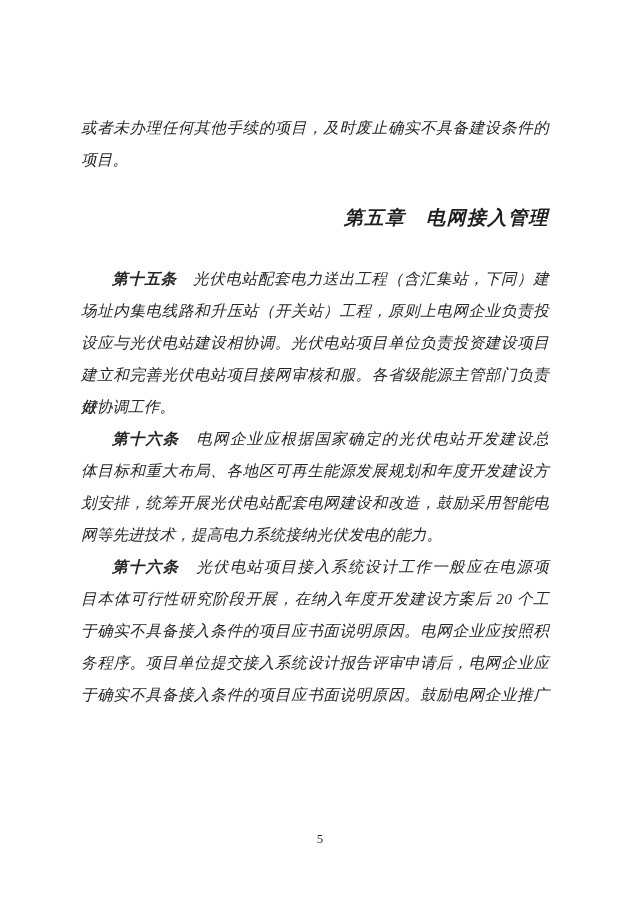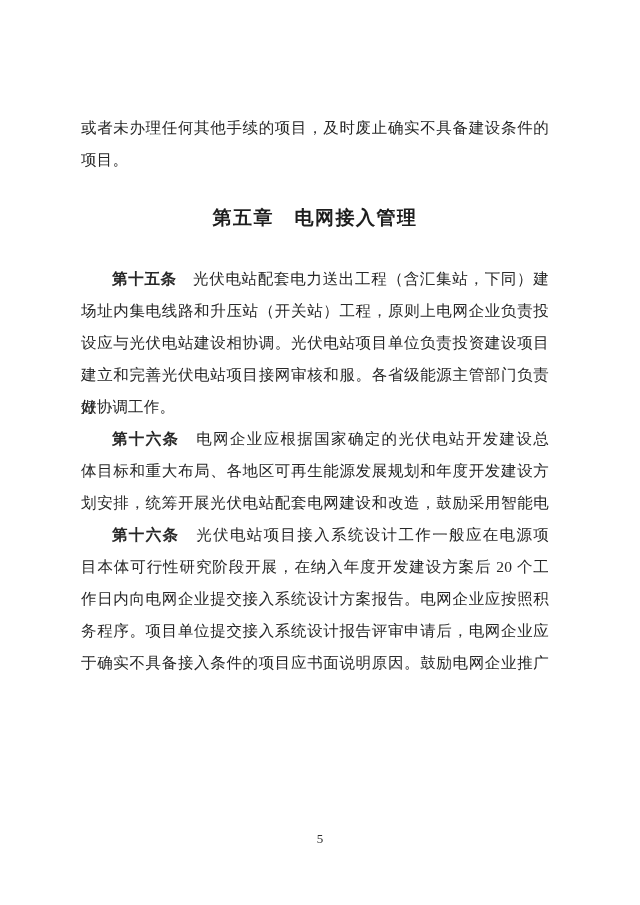--- a/index.html
+++ b/index.html
@@ -14,20 +14,21 @@
     background: #ffffff;
     overflow: hidden;
     font-family: "Liberation Serif", serif;
     color: #272727;
   }
   .doc-body {
     position: absolute;
     left: 81px;
     top: 112px;
     width: 468px;
+    font-style: italic;
   }
   .paragraph {
     margin: 0;
   }
   .line {
     font-size: 15.5px;
     line-height: 32px;
     height: 32px;
     text-align: justify;
     text-align-last: left;
@@ -42,21 +43,21 @@
   .article-no {
     font-weight: bold;
   }
   .chapter-heading {
     font-family: "Liberation Sans", sans-serif;
     font-weight: bold;
     font-size: 19px;
     line-height: 32px;
     height: 32px;
     margin: 26px 0 29px 0;
-    text-align: center;
+    text-align: right;
     letter-spacing: 1.5px;
     color: #1e1e1e;
   }
   .page-number {
     position: absolute;
     left: 0;
     right: 0;
     top: 831px;
     text-align: center;
     font-size: 13px;
@@ -77,23 +78,24 @@
         <div class="line fill indent"><span class="article-no">第十五条</span>　光伏电站配套电力送出工程（含汇集站，下同）建</div>
         <div class="line fill">场址内集电线路和升压站（开关站）工程，原则上电网企业负责投</div>
         <div class="line fill">设应与光伏电站建设相协调。光伏电站项目单位负责投资建设项目</div>
         <div class="line fill">建立和完善光伏电站项目接网审核和服。各省级能源主管部门负责做</div>
         <div class="line">好协调工作。</div>
       </div>
       <div class="paragraph">
         <div class="line fill indent"><span class="article-no">第十六条</span>　电网企业应根据国家确定的光伏电站开发建设总</div>
         <div class="line fill">体目标和重大布局、各地区可再生能源发展规划和年度开发建设方</div>
         <div class="line fill">划安排，统筹开展光伏电站配套电网建设和改造，鼓励采用智能电</div>
+        <div class="line">网等先进技术，提高电力系统接纳光伏发电的能力。</div>
       </div>
       <div class="paragraph">
         <div class="line fill indent"><span class="article-no">第十六条</span>　光伏电站项目接入系统设计工作一般应在电源项</div>
         <div class="line fill">目本体可行性研究阶段开展，在纳入年度开发建设方案后 20 个工</div>
-        <div class="line fill">作日内向电网企业提交接入系统设计方案报告。电网企业应按照积</div>
+        <div class="line fill">于确实不具备接入条件的项目应书面说明原因。电网企业应按照积</div>
         <div class="line fill">务程序。项目单位提交接入系统设计报告评审申请后，电网企业应</div>
         <div class="line fill">于确实不具备接入条件的项目应书面说明原因。鼓励电网企业推广</div>
       </div>
     </div>
   <div class="page-number">5</div>
 </div>
 
 </body></html>

